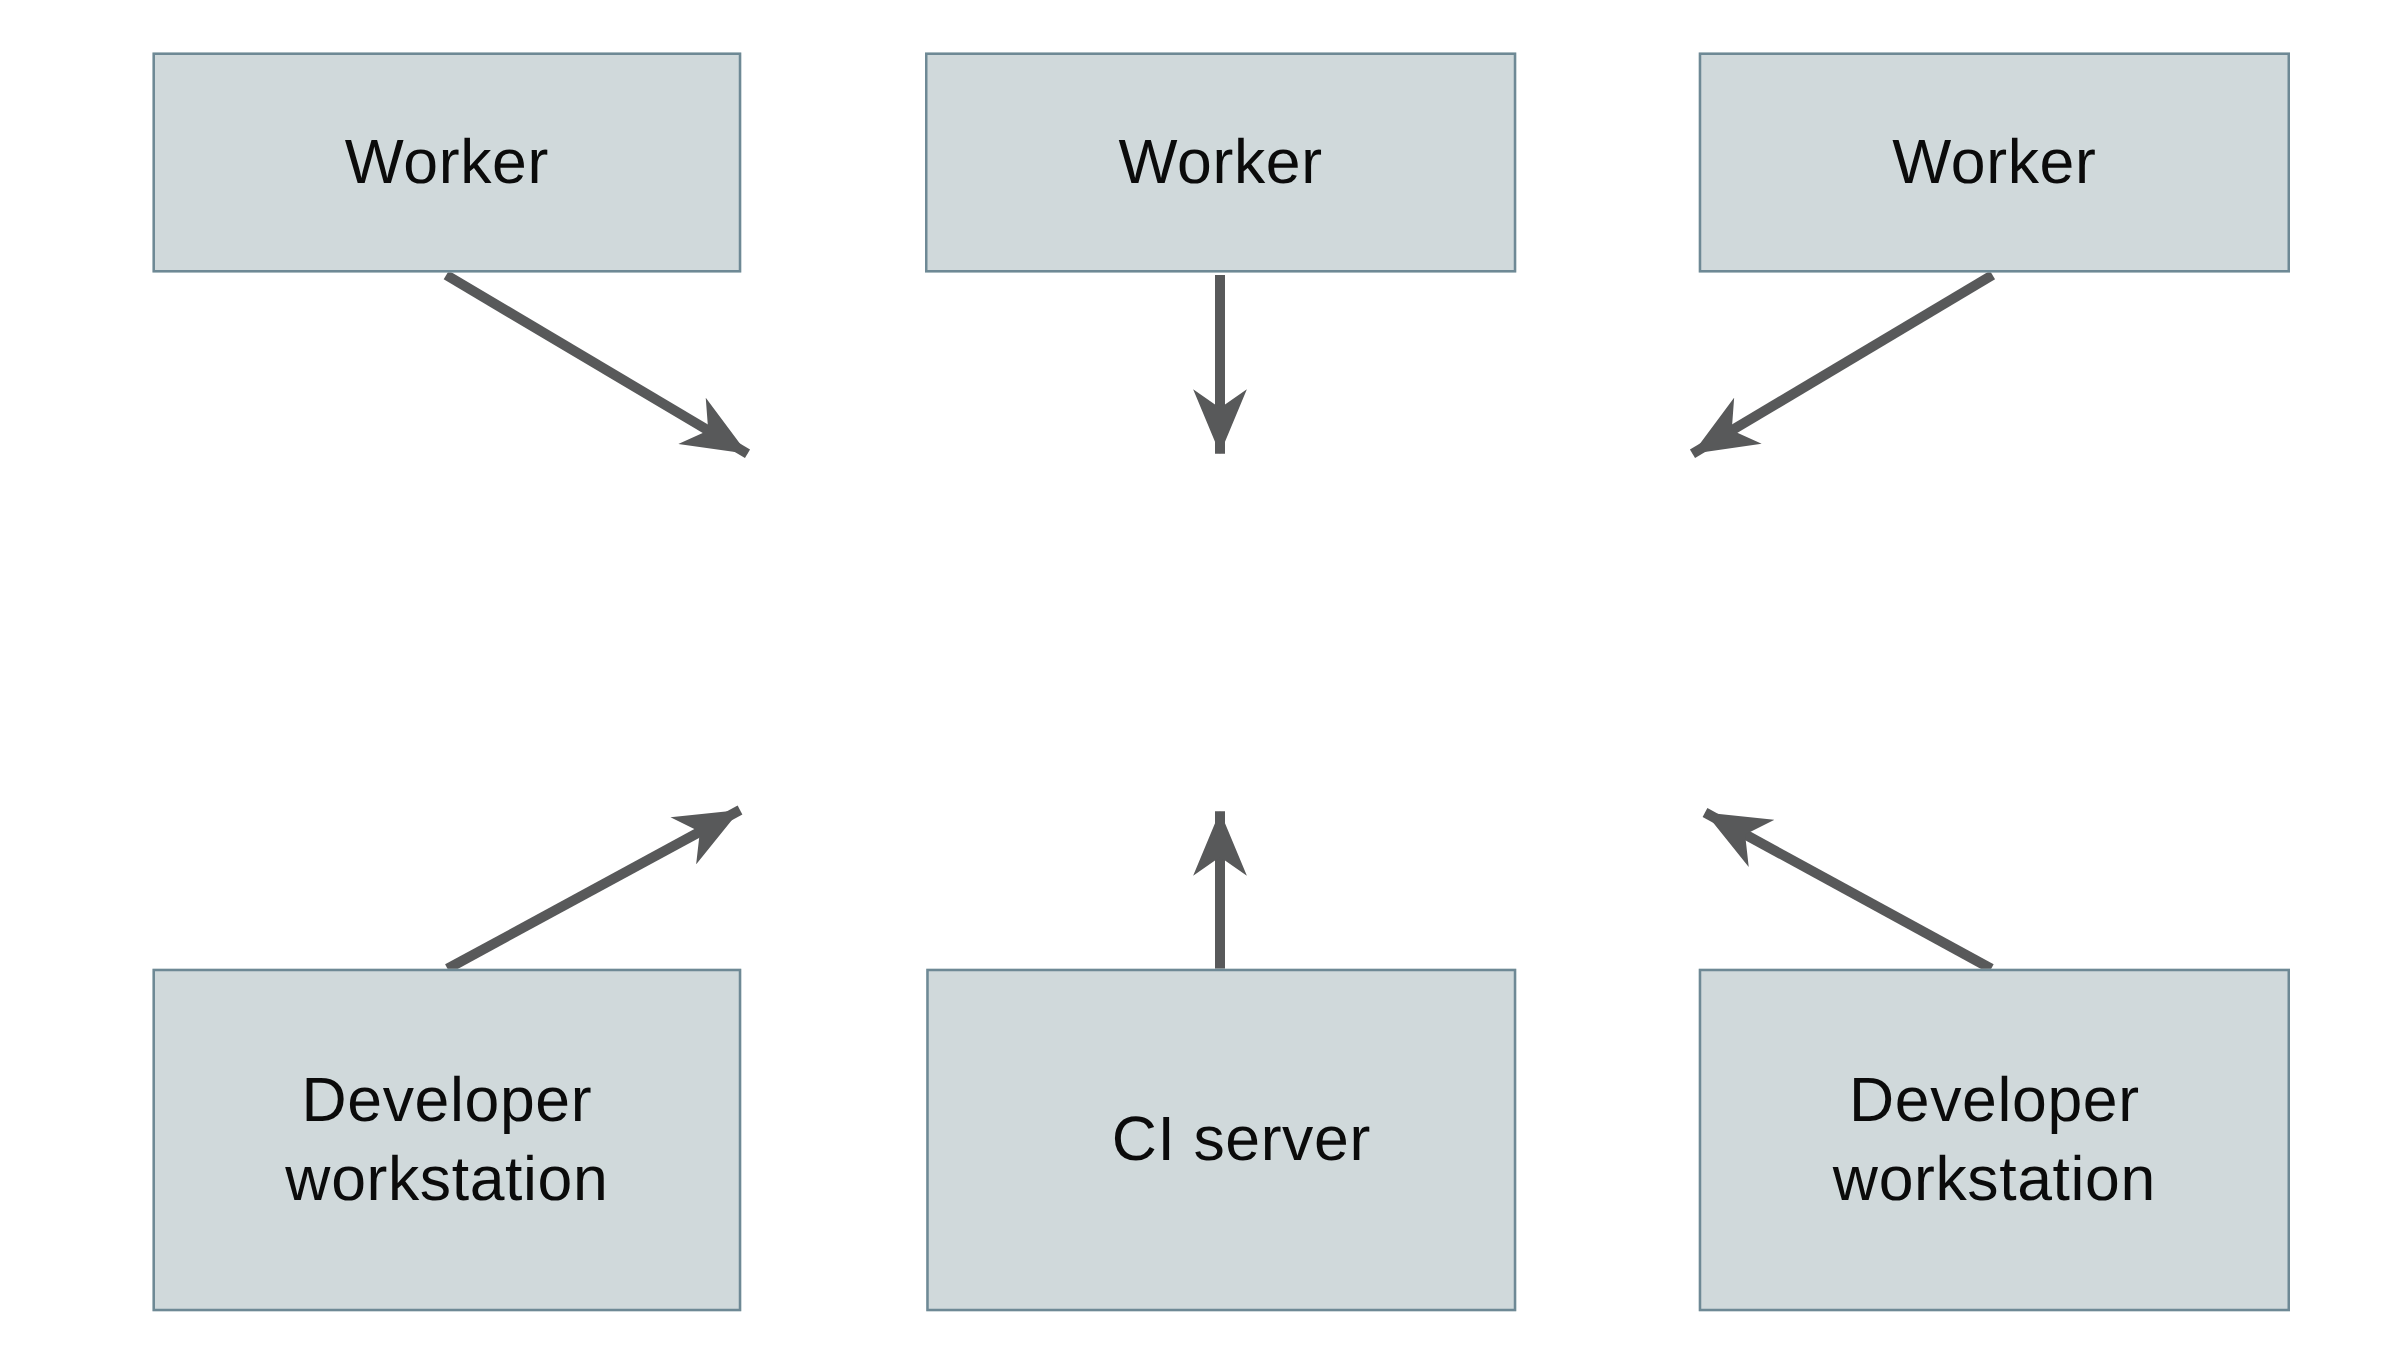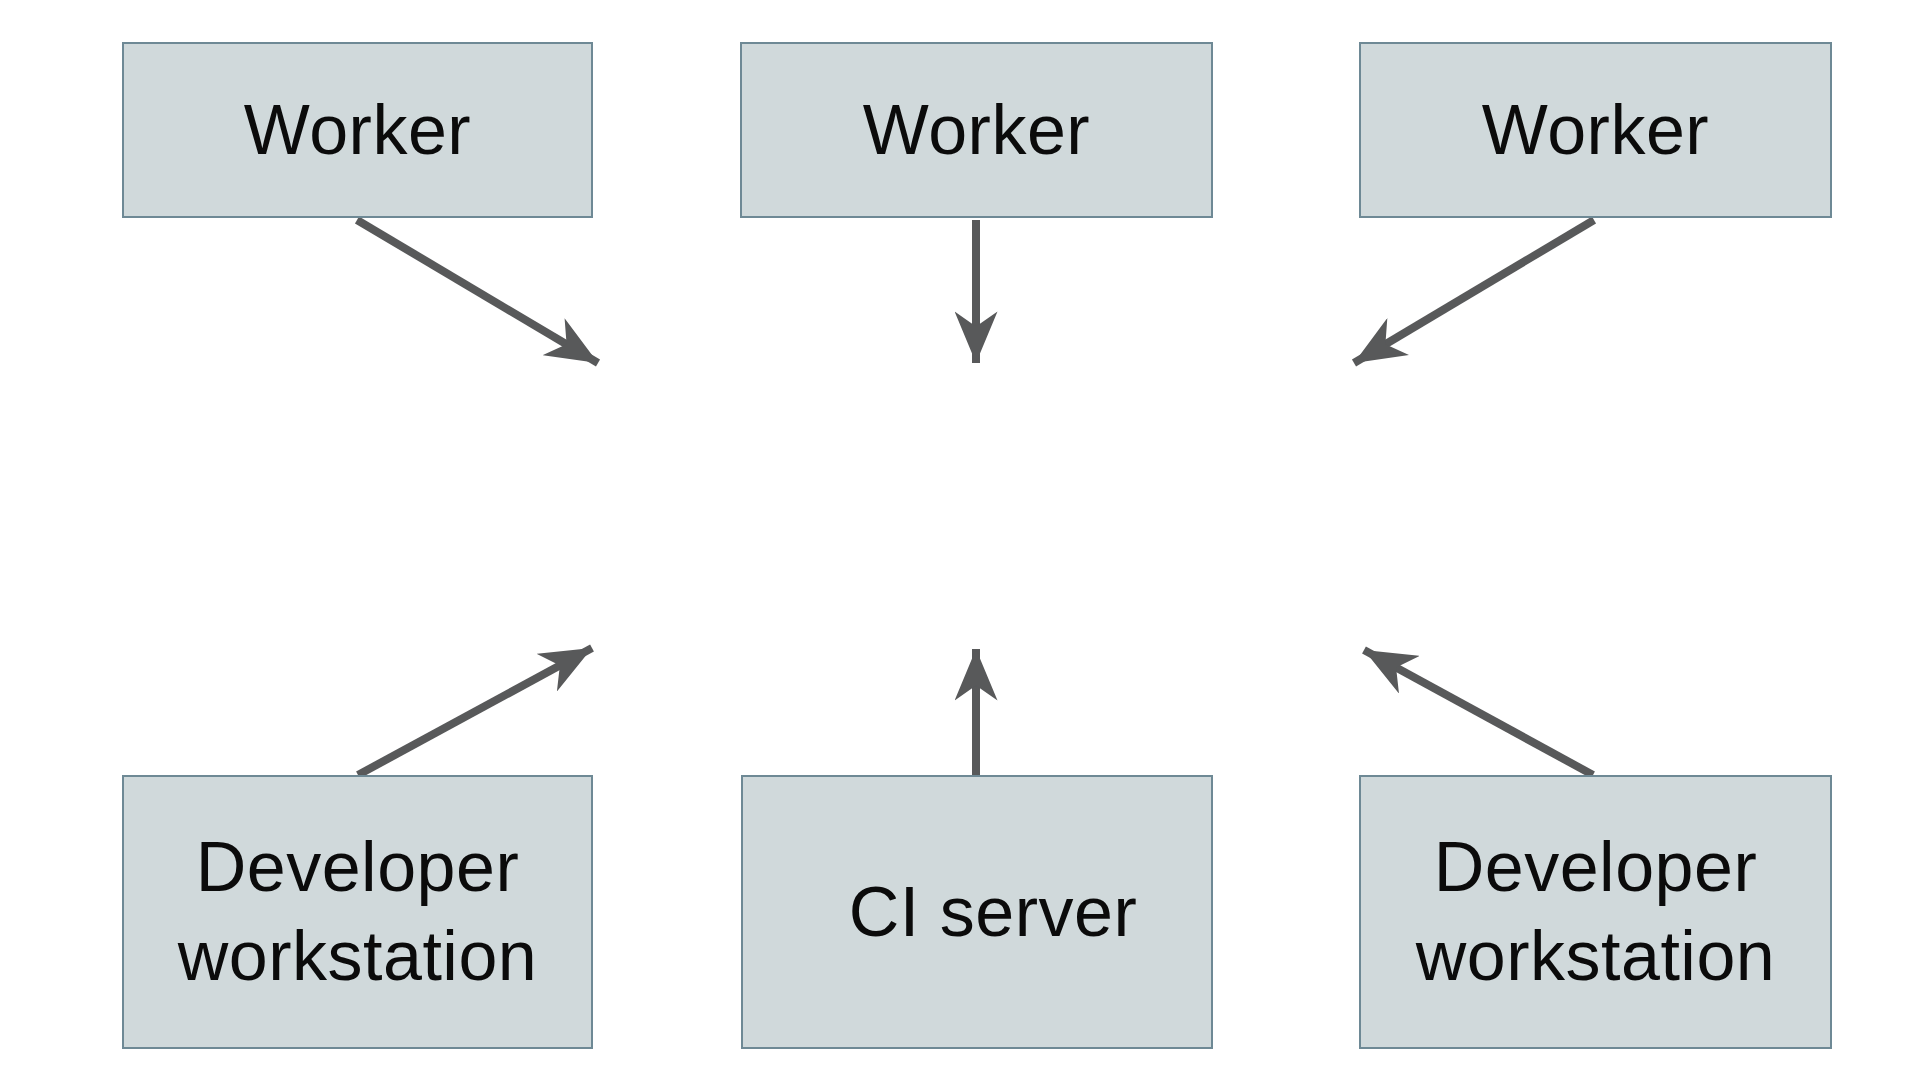--- a/index.html
+++ b/index.html
@@ -27,21 +27,21 @@
     position: absolute;
     box-sizing: border-box;
     background: var(--box-fill, #d0d9db);
     border: 2.5px solid var(--box-border, #6e8995);
     display: flex;
     align-items: center;
     justify-content: center;
     text-align: center;
   }
   .node .label {
-    font-size: 70px;
+    font-size: 50px;
     line-height: 1.27;
     color: var(--text, #0b0b0b);
     white-space: pre-line;
     letter-spacing: 0.5px;
   }
 </style>
 </head>
 <body>
 
 <div id="canvas">

